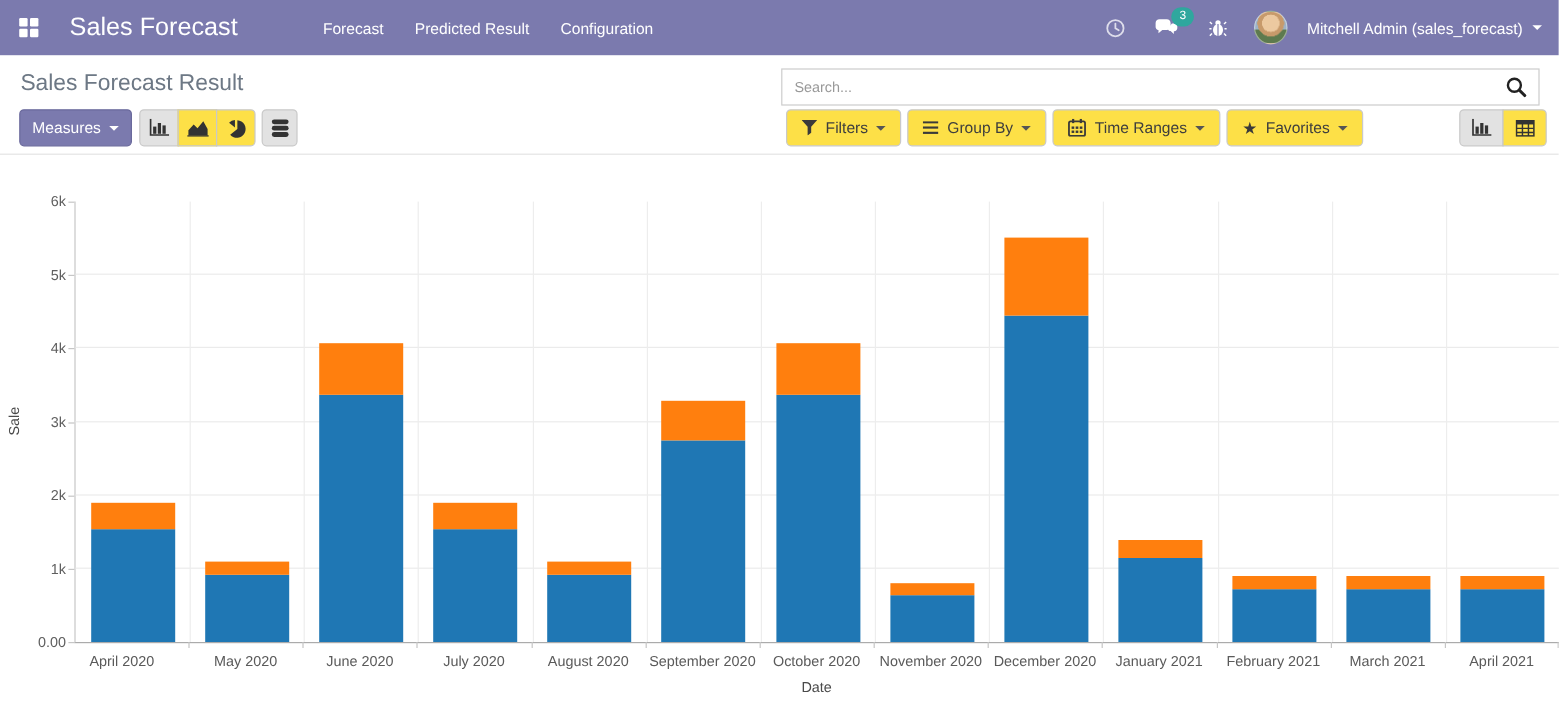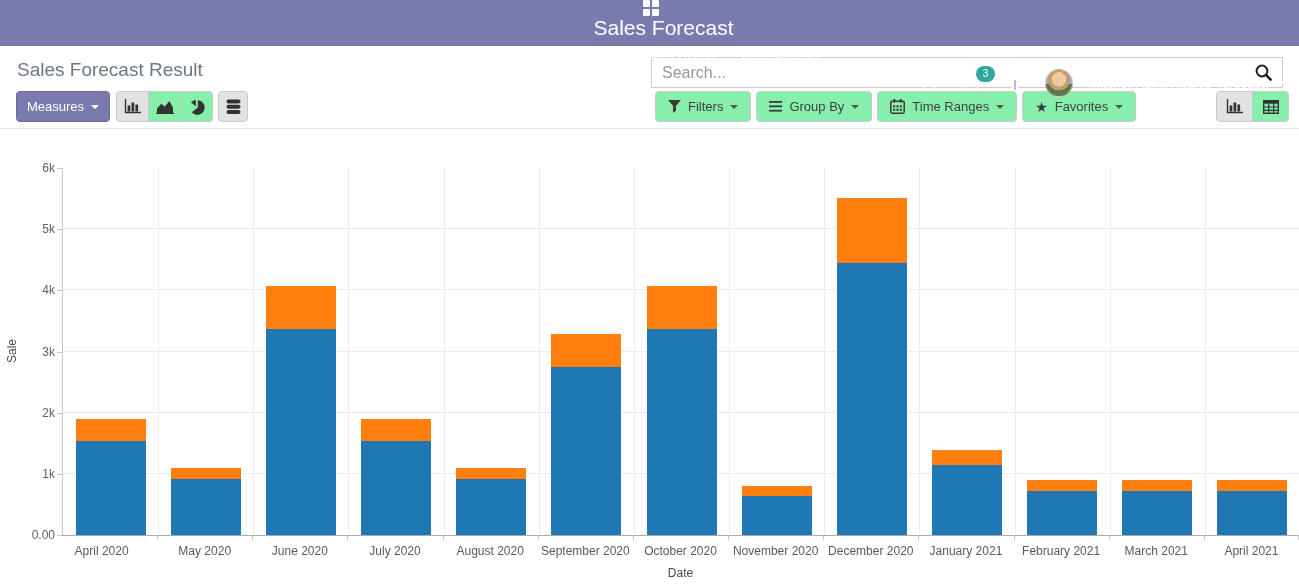--- a/index.html
+++ b/index.html
@@ -1,20 +1,20 @@
 <!DOCTYPE html>
 <html style="--navbar_bg: #7b7aae; --badge: #2fa79e; --series_blue: #1f77b4; --series_orange: #ff7f0e;"><head>
 <meta charset="utf-8">
 <style>
   html,body{margin:0;padding:0;background:#fff;}
   body{width:1299px;height:588px;position:relative;font-family:"Liberation Sans",sans-serif;overflow:hidden;}
 
   
   .navbar{position:absolute;top:0;left:0;width:1299px;height:46px;background:var(--navbar_bg,#7b7aae);
-          display:flex;align-items:center;box-sizing:border-box;padding:0 14px 0 16px;z-index:10;flex-direction:column;}
+          display:flex;align-items:center;box-sizing:border-box;padding:0 14px 0 16px;z-index:10;}
   .apps-grid{width:16px;height:16px;display:grid;grid-template-columns:7px 7px;grid-template-rows:7px 7px;gap:2px;cursor:pointer;}
   .apps-grid span{background:#fff;border-radius:1px;}
   .brand{color:#fff;font-size:21px;margin-left:26px;white-space:nowrap;cursor:pointer;}
   .nav-menu{display:flex;margin-left:60px;gap:4px;}
   .nav-item{color:#fff;font-size:13px;padding:7px 11px;border-radius:2px;cursor:pointer;white-space:nowrap;}
   .systray{margin-left:auto;display:flex;align-items:center;}
   .tray-icon{position:relative;padding:4px 12px;cursor:pointer;display:flex;align-items:center;}
   .badge{position:absolute;top:-5px;right:0;background:var(--badge,#2fa79e);color:#fff;font-size:10px;
          line-height:14px;min-width:9px;text-align:center;border-radius:8px;padding:1px 5px;}
   .avatar{width:26px;height:26px;border-radius:50%;margin-left:10px;border:1px solid rgba(255,255,255,.4);
@@ -23,25 +23,25 @@
             linear-gradient(180deg,#9db3c8 0 55%, #5d7a4e 55%);}
   .user-name{color:#fff;font-size:13px;margin:0 8px 0 16px;white-space:nowrap;cursor:pointer;}
   .caret{display:inline-block;width:0;height:0;border-left:4px solid transparent;border-right:4px solid transparent;border-top:4px solid currentColor;}
   .caret.white{color:#fff;}
   .caret.dark{color:#555;}
 
   
   .page-title{position:absolute;left:17px;top:59px;font-size:19px;color:#6d7885;text-align:center;}
   .search-box{position:absolute;left:651px;top:57px;width:632px;height:31px;box-sizing:border-box;
               border:1px solid #ccc;background:#fff;display:flex;align-items:center;}
-  .search-input{flex:1;border:none;outline:none;font-size:16px;padding:0 10px;color:#333;font-family:"Liberation Sans",sans-serif;background:transparent;}
+  .search-input{flex:1;border:none;outline:none;font-size:12px;padding:0 10px;color:#333;font-family:"Liberation Sans",sans-serif;background:transparent;}
   .search-input::placeholder{color:#999;}
   .search-mag{margin-right:9px;display:flex;cursor:pointer;}
 
-  .btn{height:31px;box-sizing:border-box;border:1px solid #c9c9c9;background:#86efac;color:#3e3e3e;font-size:13px;
+  .btn{height:31px;box-sizing:border-box;border:1px solid #c9c9c9;background:#fde047;color:#3e3e3e;font-size:13px;
        display:inline-flex;align-items:center;justify-content:center;gap:7px;cursor:pointer;border-radius:4px;
        font-family:"Liberation Sans",sans-serif;padding:0 12px;white-space:nowrap;}
   .btn.active{background:#e2e2e2;}
   .btn-primary{background:var(--navbar_bg,#7b7aae);border-color:#6a699c;color:#fff;text-align:center;}
 
   .measures-btn{position:absolute;left:16px;top:91px;width:94px;}
   .charttype-group{position:absolute;left:116px;top:91px;display:flex;}
   .charttype-group .btn{width:33px;padding:0;border-radius:0;margin-left:-1px;}
   .charttype-group .btn:first-child{border-radius:4px 0 0 4px;margin-left:0;}
   .charttype-group .btn:last-child{border-radius:0 4px 4px 0;}

